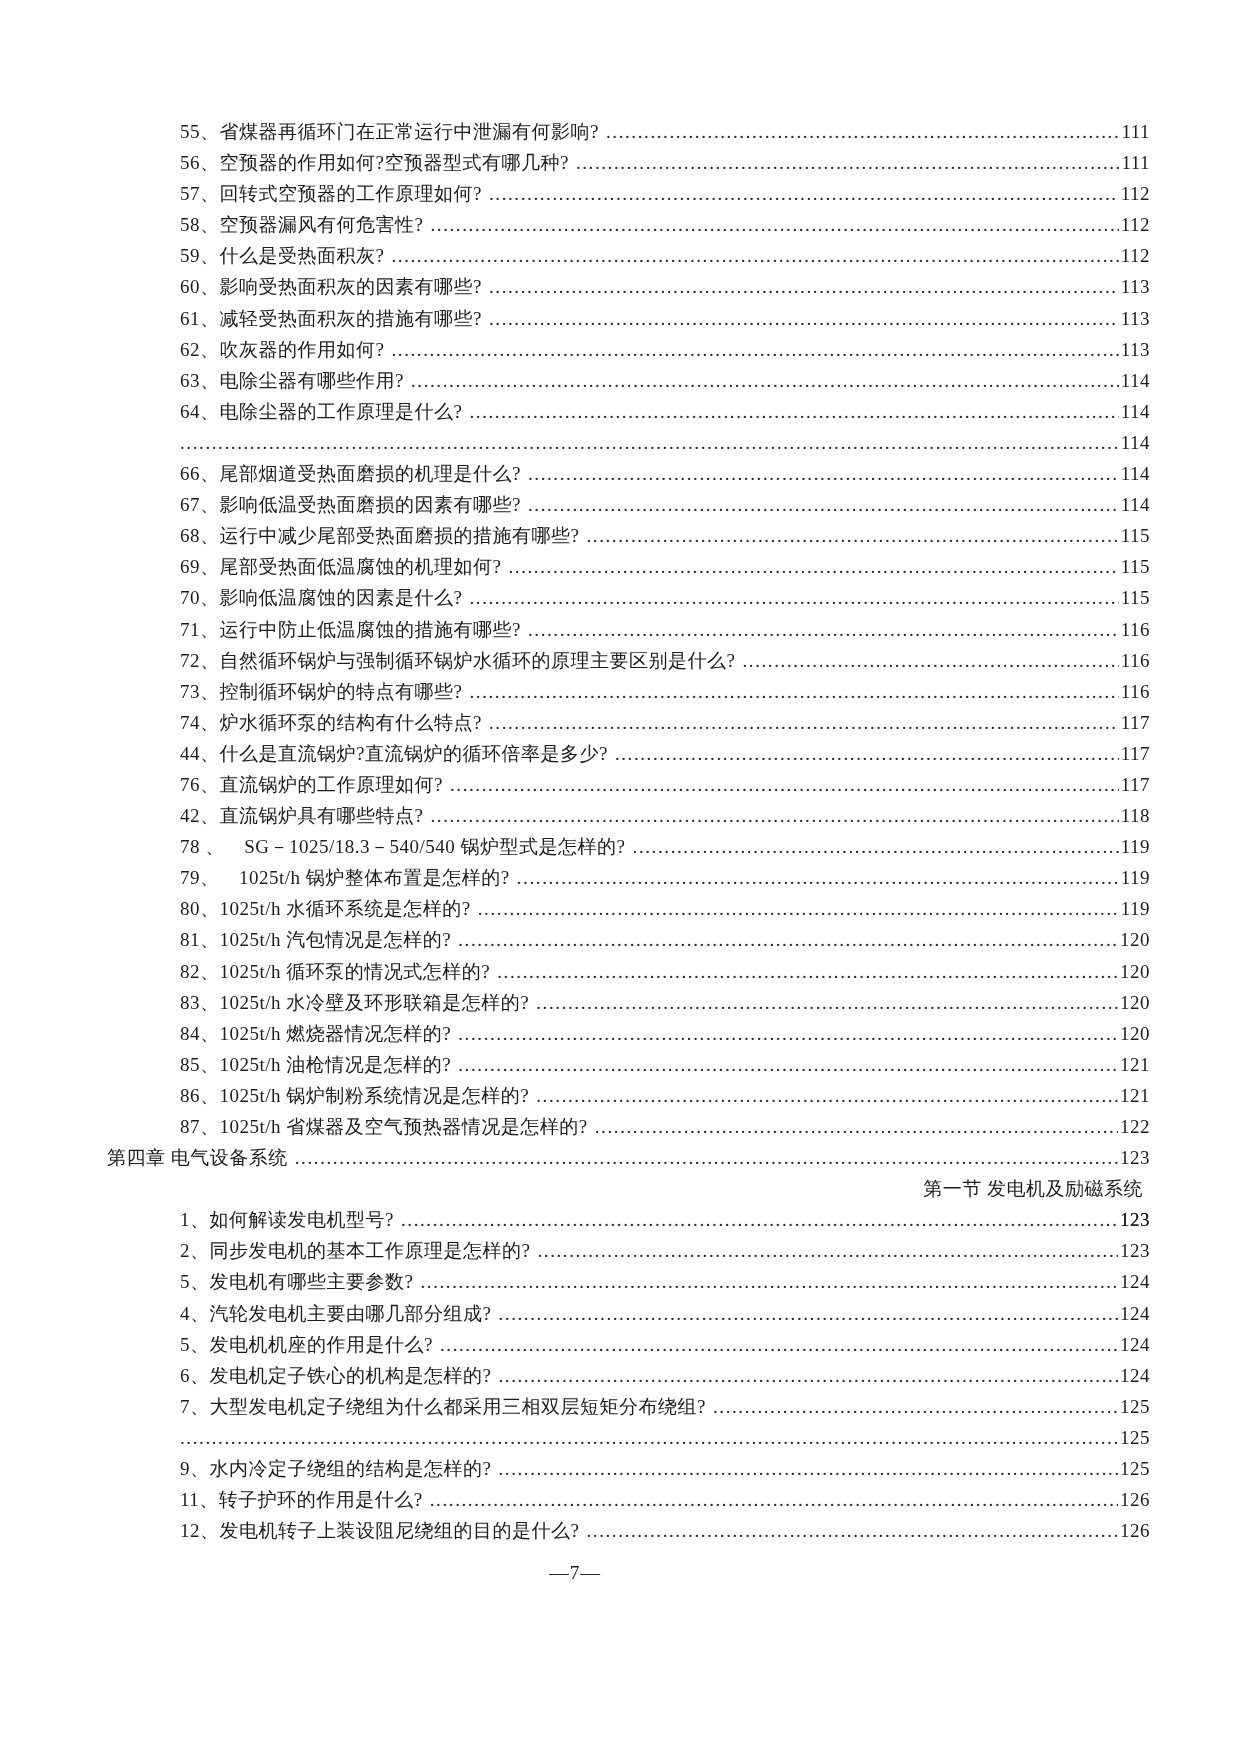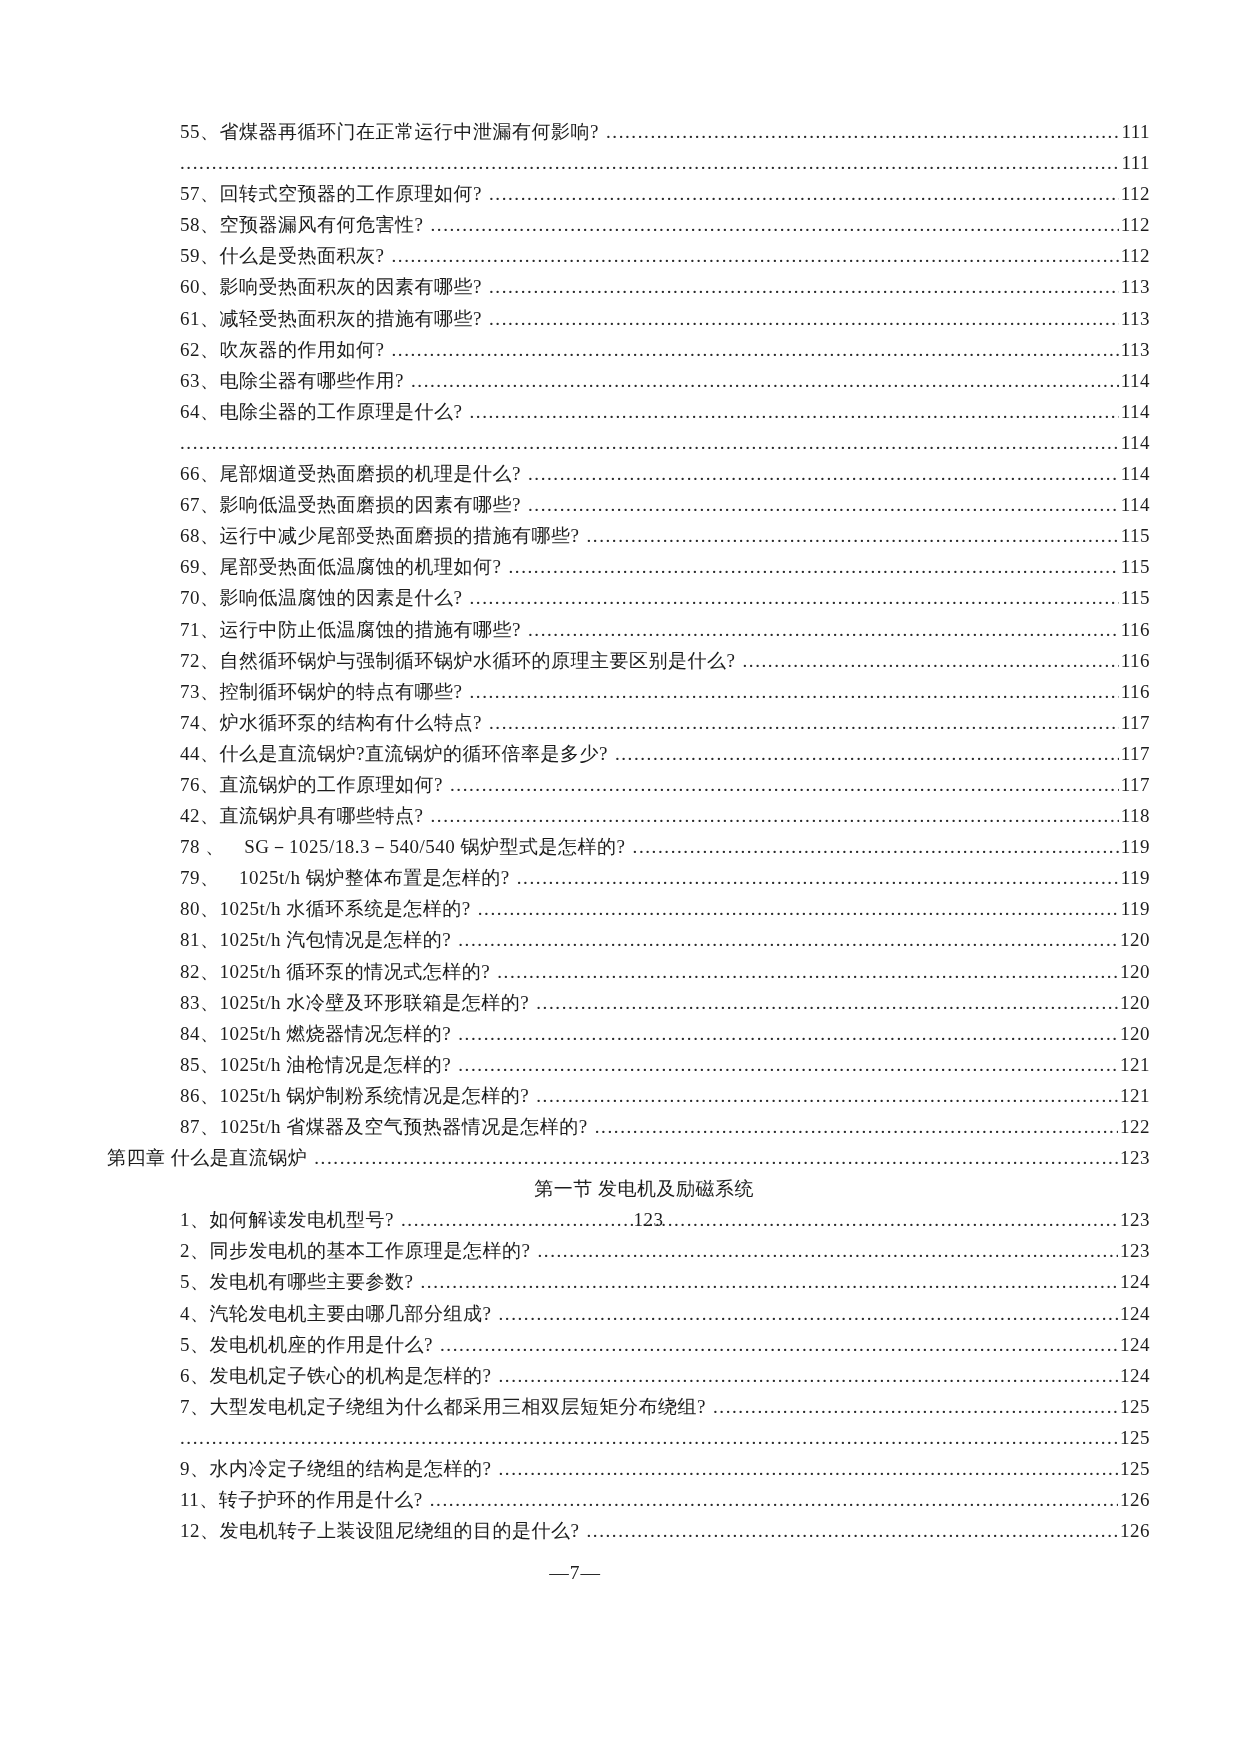--- a/index.html
+++ b/index.html
@@ -18,21 +18,21 @@
     overflow: hidden;
     box-sizing: border-box;
     padding-top: 116px;
     padding-right: 90px;
   }
   .toc-list {
     width: 100%;
   }
   .row {
     display: flex;
-    align-items: center;
+    align-items: flex-end;
     height: 31.1px;
     line-height: 31.1px;
     font-size: 19px;
     box-sizing: border-box;
   }
   .row.level-item    { padding-left: 180px; }
   .row.level-chapter { padding-left: 107px; }
   .row.level-section { padding-left: 145px; flex-direction: column; }
   .label {
     white-space: pre;
@@ -68,20 +68,21 @@
 <body>
 
 <div class="page">
   <div class="toc-list">
       <div class="row level-item">
     <span class="label">55、省煤器再循环门在正常运行中泄漏有何影响?</span>
     <span class="leader"></span>
     <span class="pagenum">111</span>
   </div>
       <div class="row level-item">
+    <span class="label">56、空预器的作用如何?空预器型式有哪几种?</span>
     <span class="leader"></span>
     <span class="pagenum">111</span>
   </div>
       <div class="row level-item">
     <span class="label">57、回转式空预器的工作原理如何?</span>
     <span class="leader"></span>
     <span class="pagenum">112</span>
   </div>
       <div class="row level-item">
     <span class="label">58、空预器漏风有何危害性?</span>
@@ -226,21 +227,21 @@
     <span class="label">86、1025t/h 锅炉制粉系统情况是怎样的?</span>
     <span class="leader"></span>
     <span class="pagenum">121</span>
   </div>
       <div class="row level-item">
     <span class="label">87、1025t/h 省煤器及空气预热器情况是怎样的?</span>
     <span class="leader"></span>
     <span class="pagenum">122</span>
   </div>
       <div class="row level-chapter">
-    <span class="label">第四章 什么是直流锅炉</span>
+    <span class="label">第四章 电气设备系统</span>
     <span class="leader"></span>
     <span class="pagenum">123</span>
   </div>
       <div class="row level-section">
     <span class="label">第一节 发电机及励磁系统</span>
     <span class="leader"></span>
     <span class="pagenum">123</span>
   </div>
       <div class="row level-item">
     <span class="label">1、如何解读发电机型号?</span>

